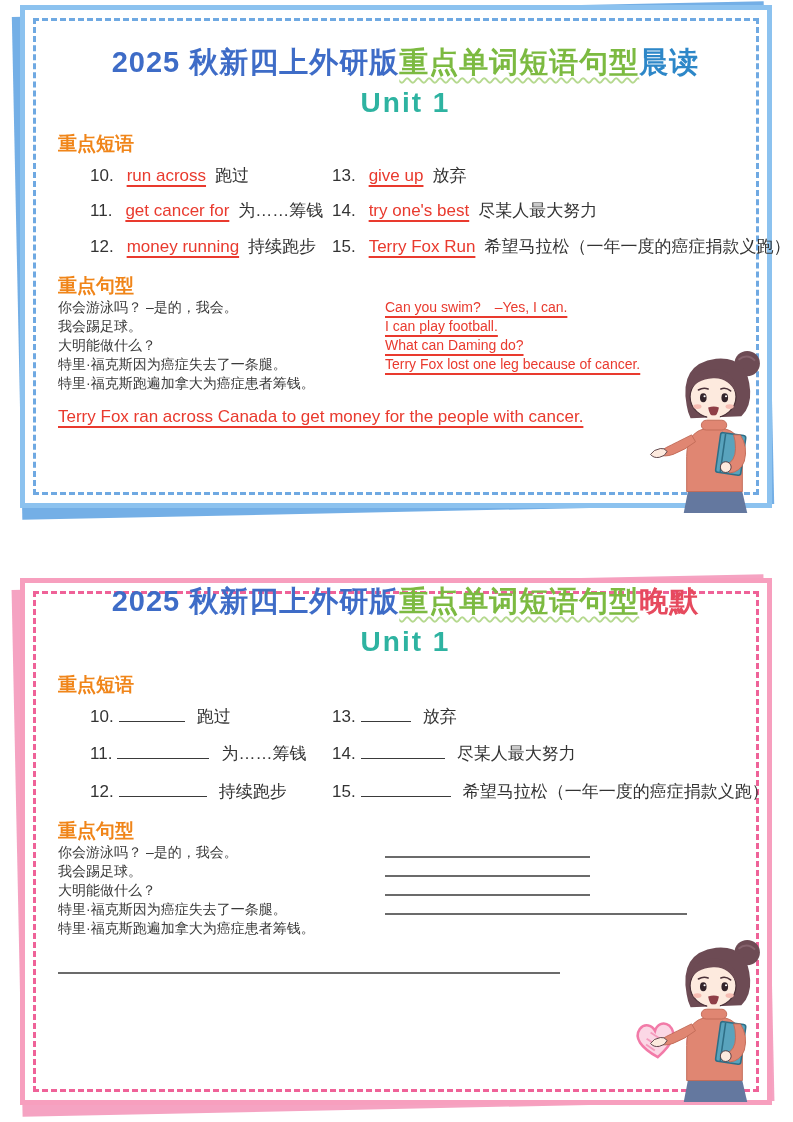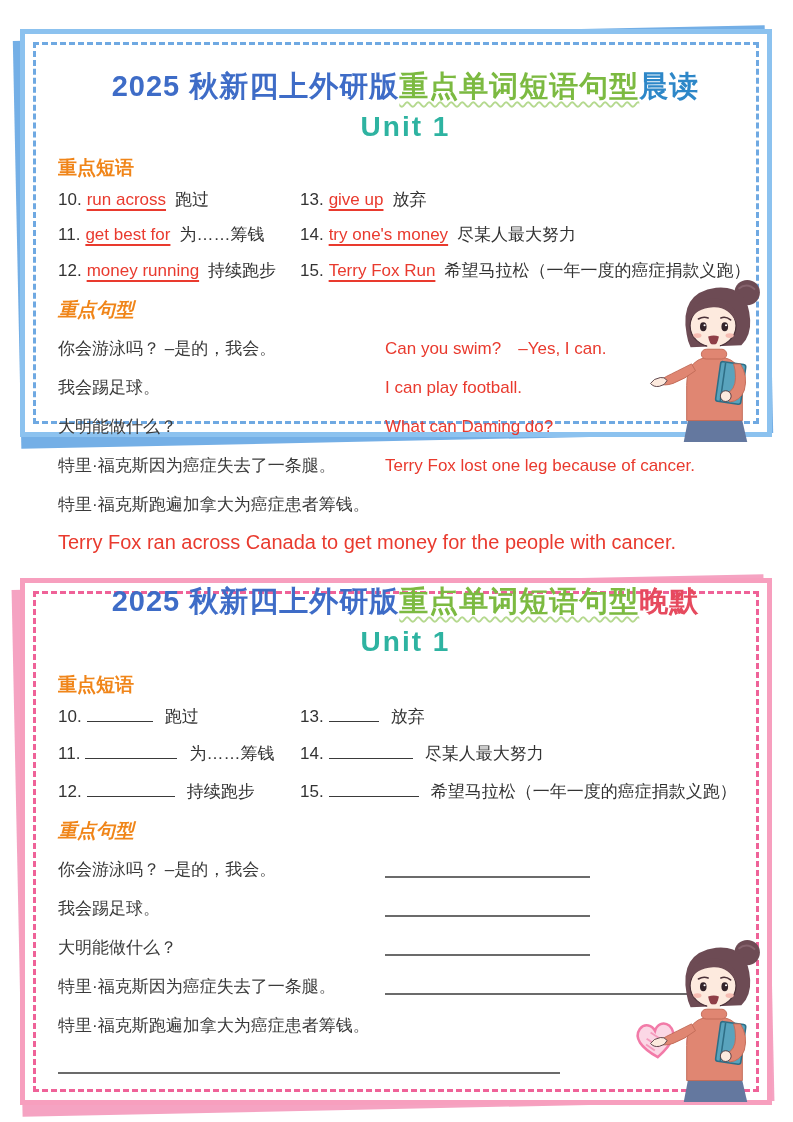--- a/index.html
+++ b/index.html
@@ -3,21 +3,21 @@
 <meta charset="utf-8">
 <style>
   html,body{margin:0;padding:0;}
   body{
     width:793px;height:1122px;position:relative;overflow:hidden;
     background:#ffffff;
     font-family:"Liberation Sans","DejaVu Sans",sans-serif;
     color:#3a3a3a;
   }
   .panel{position:absolute;left:20px;width:752px;}
-  #morning{top:29px;height:408px;}
+  #morning{top:5px;height:503px;}
   #evening{top:578px;height:527px;}
 
   .shadow{position:absolute;inset:0;transform:translate(-3px,4px) rotate(-1.2deg);}
   #morning .shadow{background:var(--panel-blue-shadow,#74afe6);}
   #evening .shadow{background:var(--panel-pink-shadow,#f5a3c2);}
 
   .card{position:absolute;inset:0;background:#fff;border:5px solid;}
   #morning .card{border-color:var(--panel-blue-border,#8cc2ef);}
   #evening .card{border-color:var(--panel-pink-border,#f79fbe);}
 
@@ -37,42 +37,42 @@
   .t3.morning{color:var(--morning-accent,#2d87c8);}
   .t3.evening{color:var(--evening-accent,#e64a5e);}
 
   .unit{text-align:center;font-weight:bold;font-size:28px;letter-spacing:2px;
         color:var(--unit-teal,#2eb3a1);margin-top:3px;line-height:1.25;}
 
   .heading{font-size:19px;font-weight:bold;color:var(--heading-orange,#f08519);
            margin:0;line-height:1.3;}
   #morning .h-phrases{margin-top:12px;}
   #evening .h-phrases{margin-top:14px;}
-  .h-sentences{margin-top:16px;font-style:italic;}
+  .h-sentences{margin-top:16px;}
 
   .phrase-grid{display:grid;grid-template-columns:242px auto;margin-top:9px;font-size:17px;}
   #morning .phrase-grid{row-gap:13px;}
   #evening .phrase-grid{row-gap:15px;}
   .phrase{white-space:nowrap;line-height:1.3;}
-  .num{color:#333;margin-right:5px;}
+  .num{color:#333;margin-right:5px;margin-left:32px;}
   .en{color:var(--english-red,#e93a2e);
       text-decoration:underline;text-decoration-thickness:1.5px;text-underline-offset:4px;
-      margin-right:9px;}
+      margin-right:9px;margin-left:8px;}
   .zh{color:#333;}
 
   .blank{display:inline-block;border-bottom:1.8px solid #3a3a3a;height:14px;
          vertical-align:baseline;margin-right:12px;}
 
-  .srow{display:flex;align-items:baseline;margin-top:16px;font-size:17px;line-height:1.35;}
+  .srow{display:flex;align-items:baseline;margin-top:0;font-size:14px;line-height:1.35;}
   #evening .srow{align-items:flex-end;}
   .zh-col{flex:0 0 327px;}
   .en-col{color:var(--english-red,#e93a2e);
-          text-decoration-thickness:1.5px;text-underline-offset:4px;
+          text-decoration:underline;text-decoration-thickness:1.5px;text-underline-offset:4px;
           white-space:nowrap;}
-  .srow-full{margin-top:14px;font-size:20px;}
+  .srow-full{margin-top:14px;font-size:17px;}
   .wline{flex:0 0 auto;border-bottom:2px solid #6b6b6b;height:2px;margin-bottom:4px;}
   .wline.short{width:205px;}
   .wline.mid{width:302px;}
   .longline{margin-top:20px;width:502px;border-bottom:2px solid #6b6b6b;height:14px;}
 
   .girl{position:absolute;width:138px;height:166px;z-index:6;}
   #morning .girl{right:-17px;bottom:-10px;}
   #evening .girl{right:-17px;bottom:-2px;}
 
   .heart{position:absolute;width:46px;height:42px;z-index:5;}
@@ -129,22 +129,22 @@
       <div class="dashed"></div>
       <div class="content">
 
         <h1 class="title"><span class="t1">2025 秋新四上外研版</span><span class="t2">重点单词短语句型</span><span class="t3 morning">晨读</span></h1>
         <div class="unit">Unit 1</div>
 
         <h2 class="heading h-phrases">重点短语</h2>
         <div class="phrase-grid">
           <div class="phrase"><span class="num">10.</span><span class="en">run across</span><span class="zh">跑过</span></div>
           <div class="phrase"><span class="num">13.</span><span class="en">give up</span><span class="zh">放弃</span></div>
-          <div class="phrase"><span class="num">11.</span><span class="en">get best for</span><span class="zh">为……筹钱</span></div>
-          <div class="phrase"><span class="num">14.</span><span class="en">try one's money</span><span class="zh">尽某人最大努力</span></div>
+          <div class="phrase"><span class="num">11.</span><span class="en">get cancer for</span><span class="zh">为……筹钱</span></div>
+          <div class="phrase"><span class="num">14.</span><span class="en">try one's best</span><span class="zh">尽某人最大努力</span></div>
           <div class="phrase"><span class="num">12.</span><span class="en">money running</span><span class="zh">持续跑步</span></div>
           <div class="phrase"><span class="num">15.</span><span class="en">Terry Fox Run</span><span class="zh">希望马拉松（一年一度的癌症捐款义跑）</span></div>
         </div>
 
         <h2 class="heading h-sentences">重点句型</h2>
         <div>
           <div class="srow">
               <span class="zh-col">你会游泳吗？ –是的，我会。</span>
               <span class="en-col">Can you swim?　–Yes, I can.</span>
             </div>

